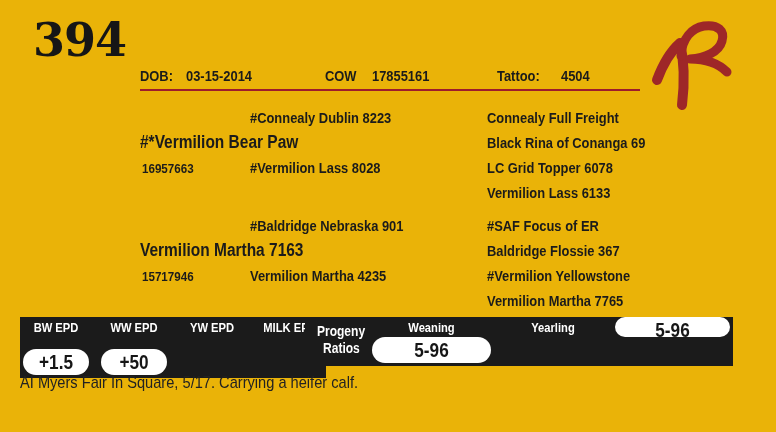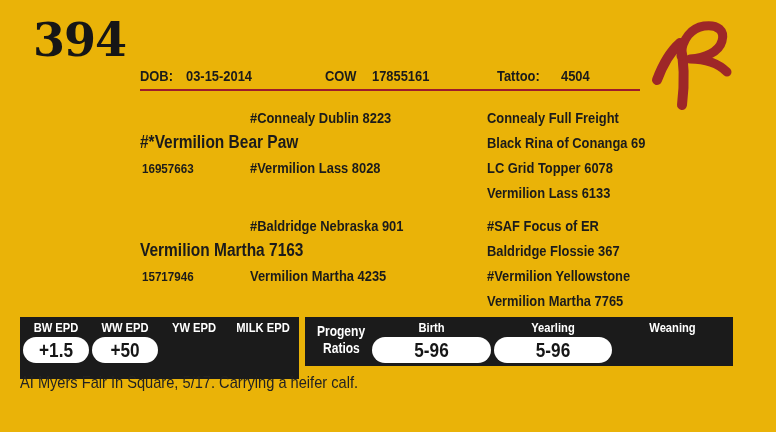--- a/index.html
+++ b/index.html
@@ -20,21 +20,21 @@
   .redline { left:140px; top:89px; width:500px; height:2px; background:#9d1c2c; }
 
   
   .ped { font-size:15px; font-weight:700; line-height:19px; }
   .parent { font-size:18px; font-weight:700; line-height:22px; }
   .reg { font-size:13.5px; font-weight:700; }
 
   
   .epd { left:20px; top:317px; display:grid;
          grid-template-columns:66px 66px 66px 66px; grid-template-rows:20px 26px;
-         column-gap:3px; row-gap:0; background:#1b1b1b; padding:0 3px 16px 3px; }
+         column-gap:3px; row-gap:0; background:#1b1b1b; padding:0 3px 3px 3px;gap:12px; }
   .epd-h, .prog-h { color:#fff; font-size:13px; font-weight:700; text-align:center;
          line-height:21px; overflow:hidden; }
   .epd-v, .prog-v { background:#fff; color:#161616; font-size:20px; font-weight:700;
          text-align:center; line-height:26px;border-radius:13px; }
   .cx { transform:scaleX(0.86); transform-origin:50% 50%; display:block; }
 
   
   .prog { left:305px; top:317px; display:grid;
           grid-template-columns:56px 119px 118px 115px; grid-template-rows:20px 26px;
           column-gap:3px; row-gap:0; background:#1b1b1b; padding:0 3px 3px 8px; }
@@ -106,27 +106,24 @@
         <span class="cx">+50</span>
       </div>
   </div>
 
   <div class="abs prog">
     <div class="prog-label">
       <span class="cx">Progeny</span>
       <span class="cx">Ratios</span>
     </div>
     <div class="prog-h">
-        <span class="cx">Birth</span>
+        <span class="cx">Weaning</span>
       </div>
     <div class="prog-h">
         <span class="cx">Yearling</span>
-      </div>
-    <div class="prog-h">
-        <span class="cx">Weaning</span>
       </div>
     <div class="prog-v">
         <span class="cx">5-96</span>
       </div>
     <div class="prog-v">
         <span class="cx">5-96</span>
       </div>
   </div>
 
   <div class="abs footnote cond">AI Myers Fair In Square, 5/17. Carrying a heifer calf.</div>

